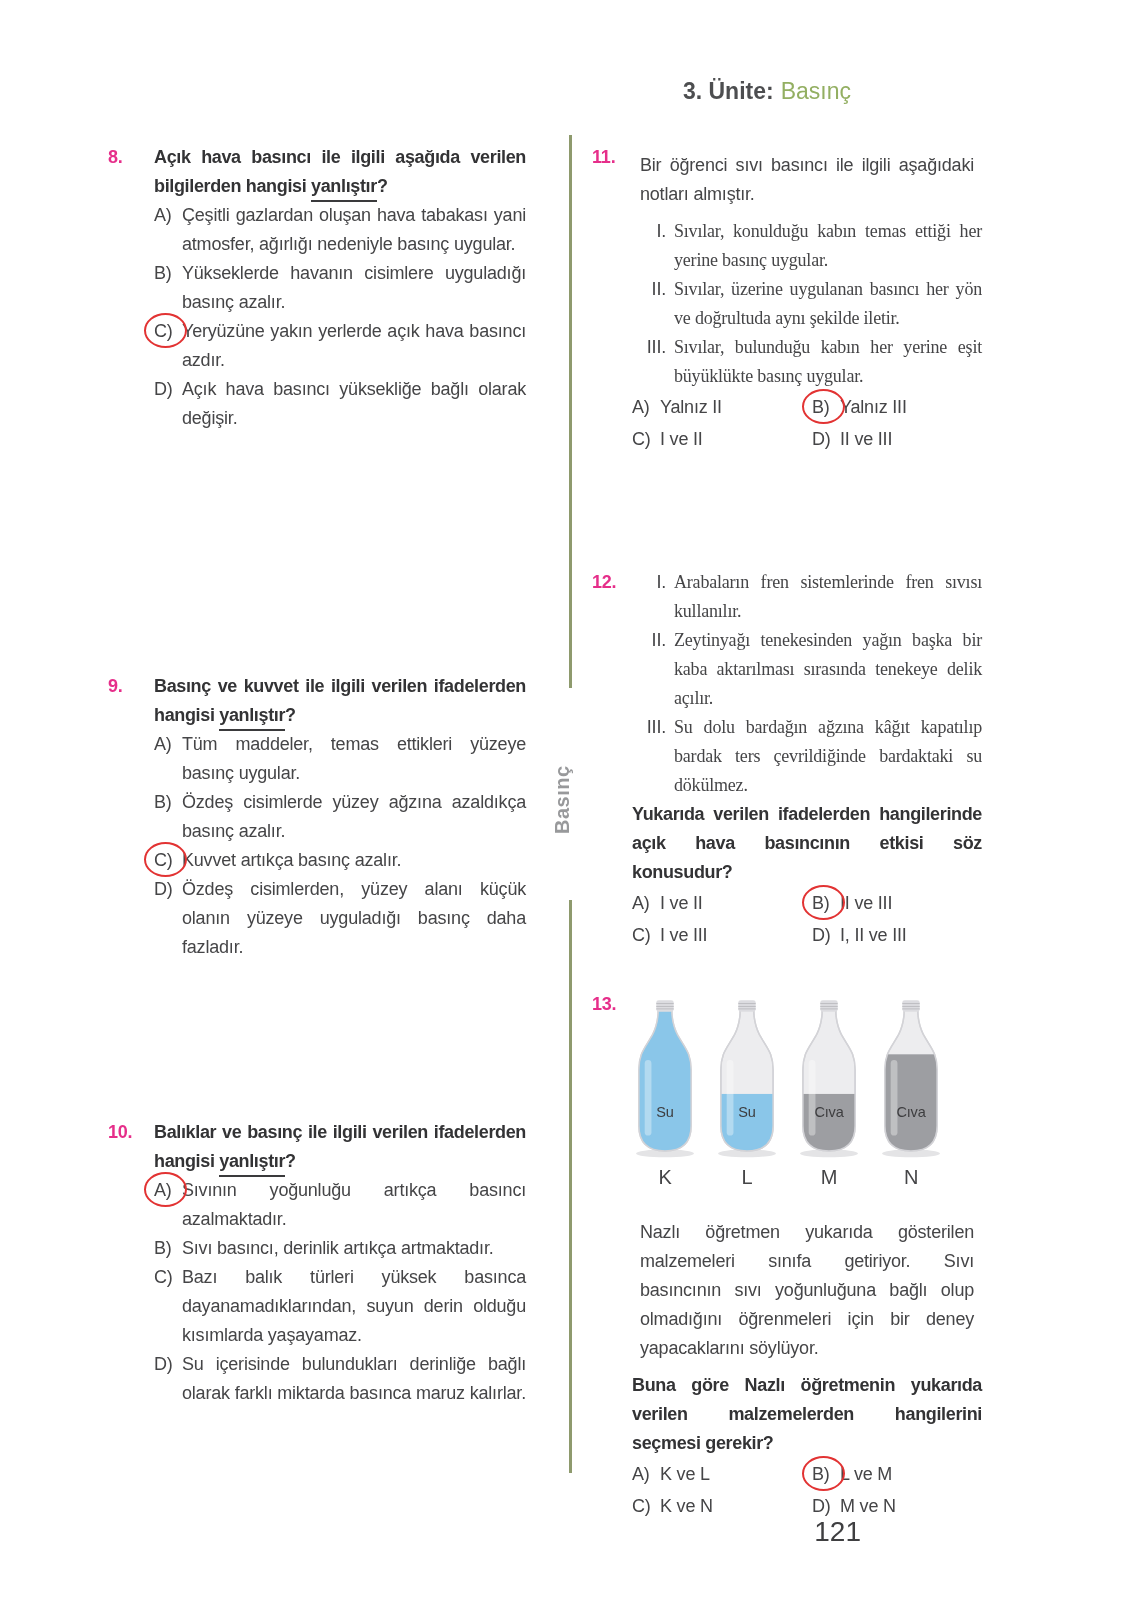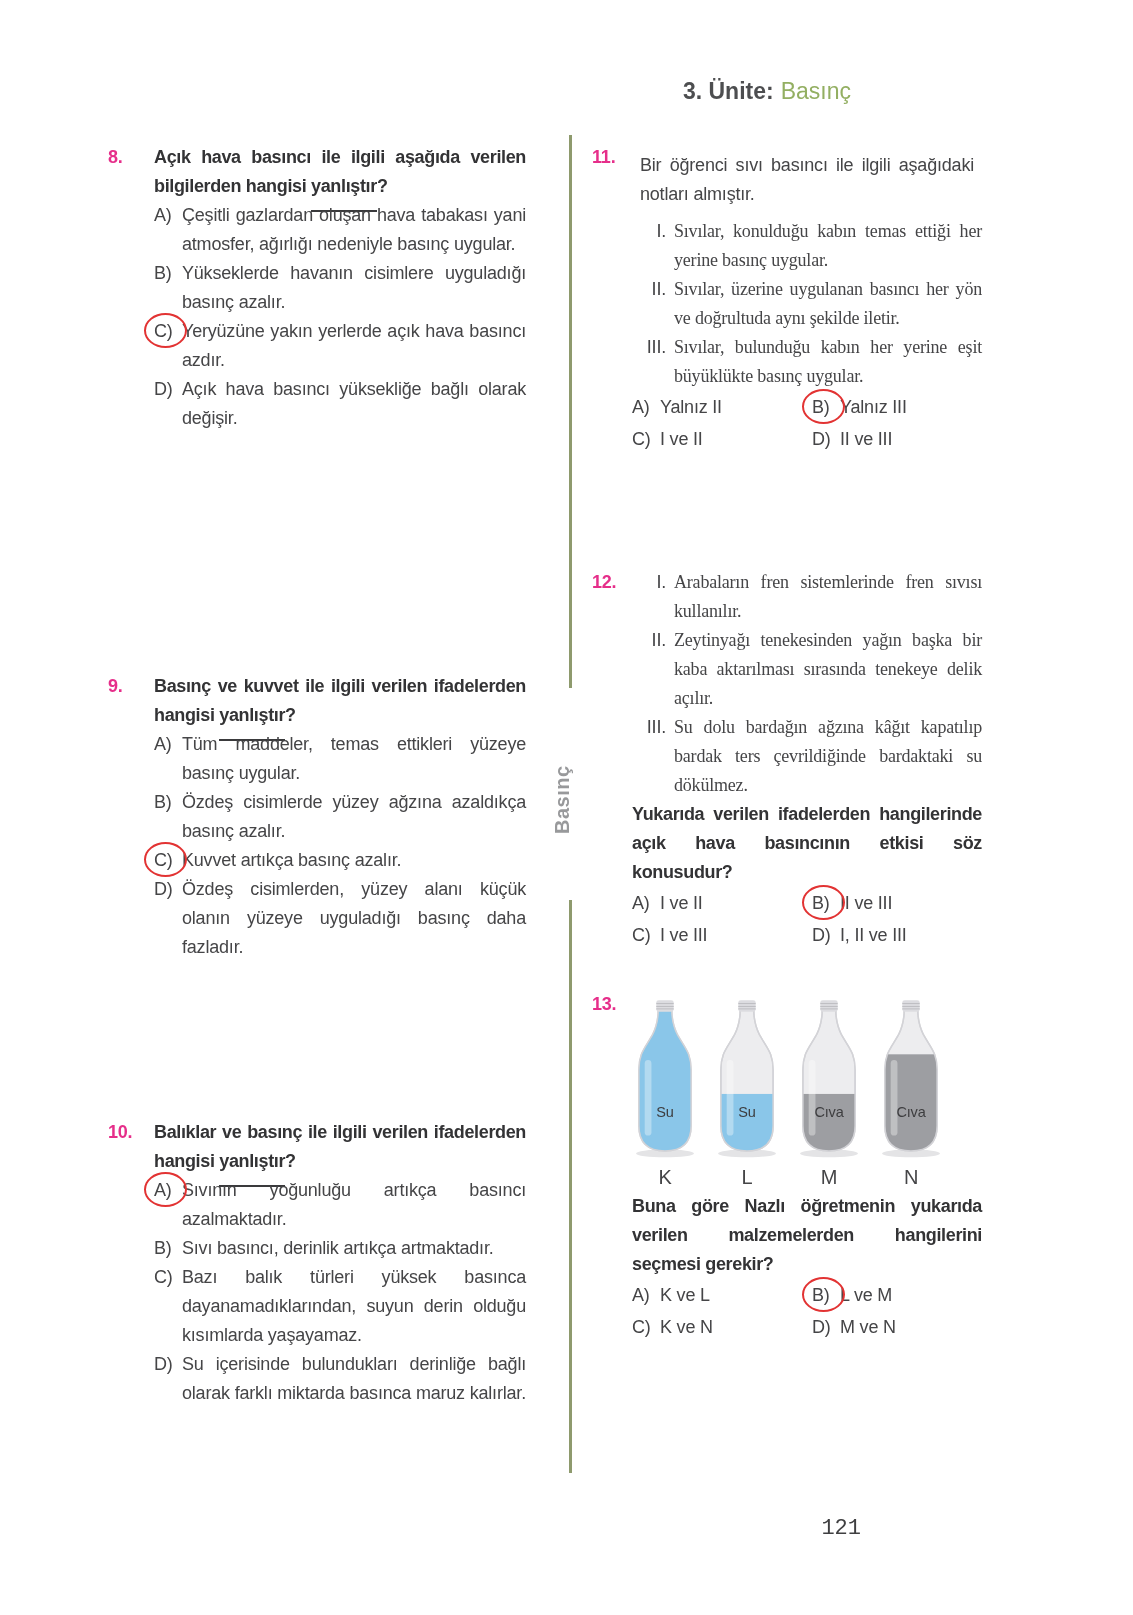--- a/index.html
+++ b/index.html
@@ -23,21 +23,21 @@
   }
   
   .question { position:absolute; font-size:18px; line-height:29px; letter-spacing:-0.2px; }
   .col1 { left:154px; width:372px; }
   .col2 { left:632px; width:350px; }
   .qnum { position:absolute; top:0; font-weight:700; color:#e62e8a; }
   .col1 .qnum { left:-46px; }
   .col2 .qnum { left:-40px; }
   .stem, .bold-q { font-weight:700; color:#333335; text-align:justify; margin:0; letter-spacing:-0.35px; }
   .intro, .para { text-align:justify; margin:8px; }
-  .ul { border-bottom:2.4px solid #3a3a3c; padding-bottom:14px; }
+  .ul { border-bottom:2.4px solid #3a3a3c; padding-bottom:4px; }
   .opt { display:flex; align-items:flex-start; }
   .letter { flex:0 0 28px; position:relative; }
   .otext { flex:1; text-align:justify; }
   .opts2 { display:grid; grid-template-columns:180px 1fr; row-gap:3px; margin-top:2px; }
   .opts2 .otext { text-align:left; }
   .roman { display:flex; }
   .rlabel { flex:0 0 34px; text-align:right; padding-right:8px; }
   .rtext { flex:1; text-align:justify;font-family:Liberation Serif, serif; }
   .circled::after {
     content:""; position:absolute; left:-10px; top:-4px; width:43px; height:35px;
@@ -53,21 +53,21 @@
   .glass-rim  { fill:none; stroke:#d3d3d7; stroke-width:1.5; }
   .liquid-water   { fill:#8ac6e9; }
   .liquid-mercury { fill:#9d9ea2; }
   .bottle-shadow { fill:#e4e4e6; }
   .cap { fill:#dcdce0; }
   .cap-ridges { stroke:#bcbcc0; stroke-width:1; fill:none; }
   .gloss { fill:#ffffff; opacity:.35; }
   .liquid-label { font-size:15px; fill:#3d3d3f; text-anchor:middle;
     font-family:"Liberation Sans","DejaVu Sans",sans-serif; }
   
-  .page-num { position:absolute; top:1516px; right:153px; font-size:22px; color:#3f3f41;font-family:Liberation Mono, monospace; }
+  .page-num { position:absolute; top:1516px; right:153px; font-size:28px; color:#3f3f41; }
 </style>
 </head>
 <body>
 
 <div class="page">
 
   <div class="header">
     <span class="unit">3. Ünite:</span><span class="topic">Basınç</span>
   </div>
 
@@ -291,20 +291,21 @@
           </g>
           <path class="glass-rim" d="M23,12 C23,24 21,30 17,38 C9,52 3,57 3,74 L3,132 C3,150 13,158 30,158 C47,158 57,150 57,132 L57,74 C57,57 51,52 43,38 C39,30 37,24 37,12 Z"></path>
           <rect class="cap" x="21" y="2" width="18" height="12" rx="2.5"></rect>
           <path class="cap-ridges" d="M21,5.5 h18 M21,8.5 h18 M21,11 h18"></path>
           <text class="liquid-label" x="30" y="123">Cıva</text>
         </svg>
         <div class="bottle-name">N</div>
       </div>
     </div>
 
+    <p class="para mt26">Nazlı öğretmen yukarıda gösterilen malzemeleri sınıfa getiriyor. Sıvı basıncının sıvı yoğunluğuna bağlı olup olmadığını öğrenmeleri için bir deney yapacaklarını söylüyor.</p>
     <p class="bold-q">Buna göre Nazlı öğretmenin yukarıda verilen malzemelerden hangilerini seçmesi gerekir?</p>
     <div class="opts2">
       <div class="opt">
         <span class="letter">A)</span>
         <span class="otext">K ve L</span>
       </div>
       <div class="opt">
         <span class="letter circled">B)</span>
         <span class="otext">L ve M</span>
       </div>

